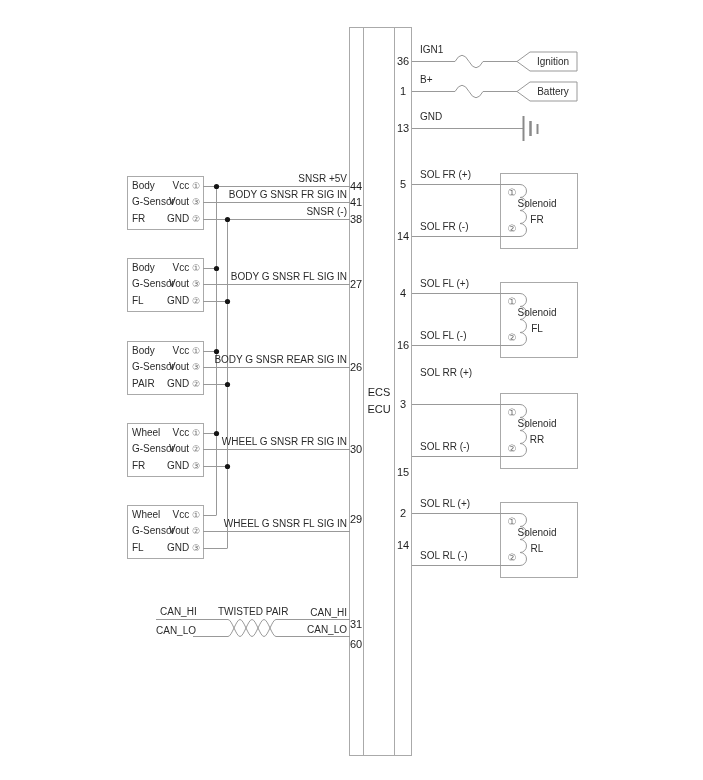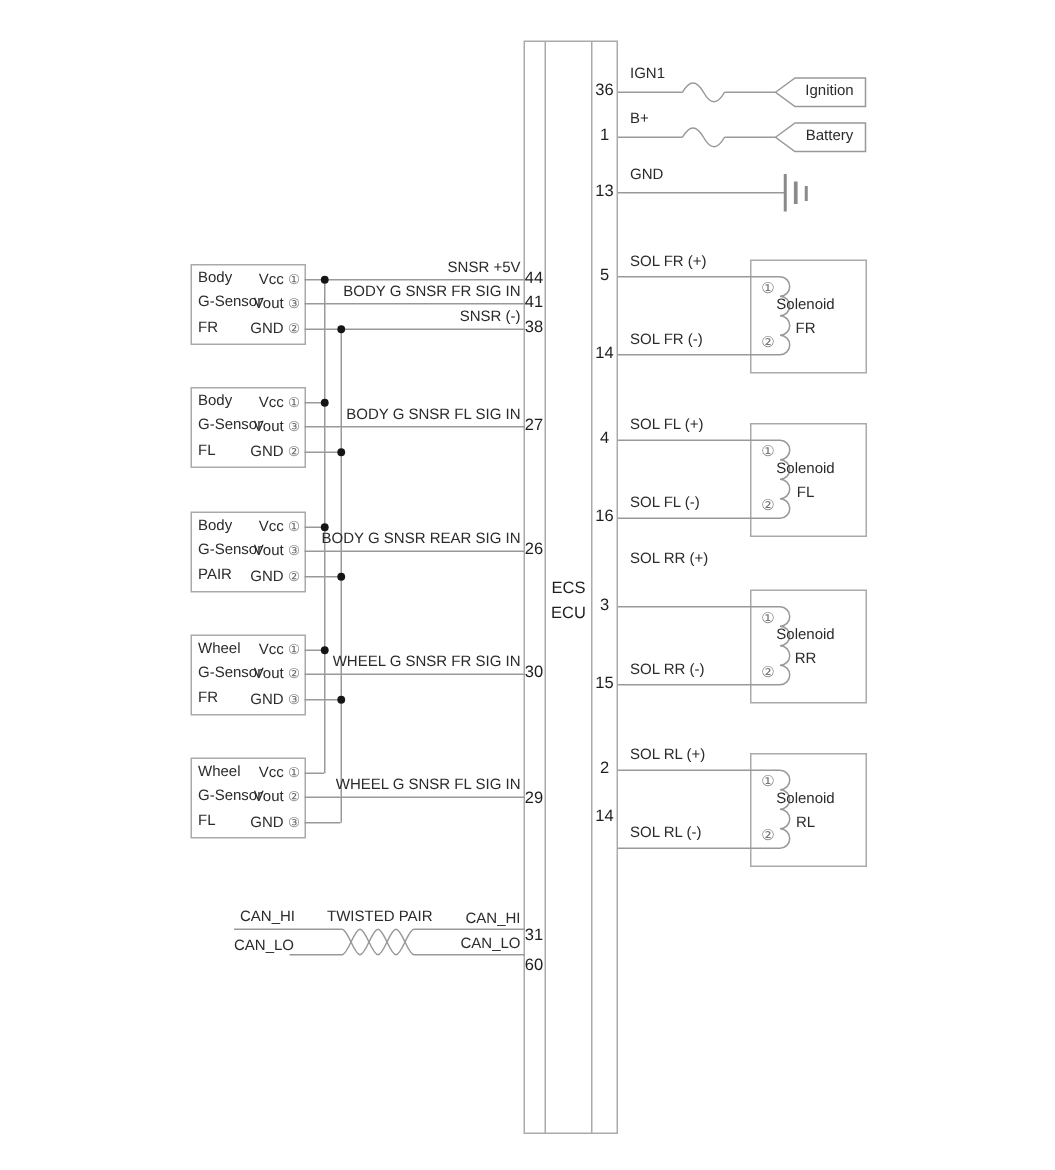--- a/index.html
+++ b/index.html
@@ -163,21 +163,21 @@
   </div>
 
   <div>
     <span class="t nm" style="top:510px">Wheel</span>
     <span class="t nm" style="top:526px">G-Sensor</span>
     <span class="t nm" style="top:543px">FL</span>
     <span class="t pl" style="top:510px"><span>Vcc</span> <span class="term">①</span></span>
     <span class="t pl" style="top:526px"><span>Vout</span> <span class="term">②</span></span>
     <span class="t pl" style="top:543px"><span>GND</span> <span class="term">③</span></span>
     <span class="t ra" style="top:519px">WHEEL G SNSR FL SIG IN</span>
-    <span class="pin" style="top:533px">29</span>
+    <span class="pin" style="top:519px">29</span>
   </div>
 
   <div>
     <span class="t la" style="top:170px">SOL FR (+)</span>
     <span class="t la" style="top:222px">SOL FR (-)</span>
     <span class="pin pinR" style="top:184px">5</span>
     <span class="pin pinR" style="top:236px">14</span>
     <span class="solterm" style="top:192px">①</span>
     <span class="solterm" style="top:228px">②</span>
     <span class="solname" style="top:198px">Solenoid</span>
@@ -192,21 +192,21 @@
     <span class="solterm" style="top:301px">①</span>
     <span class="solterm" style="top:337px">②</span>
     <span class="solname" style="top:307px">Solenoid</span>
     <span class="solname" style="top:323px">FL</span>
   </div>
 
   <div>
     <span class="t la" style="top:368px">SOL RR (+)</span>
     <span class="t la" style="top:442px">SOL RR (-)</span>
     <span class="pin pinR" style="top:404px">3</span>
-    <span class="pin pinR" style="top:456px">15</span>
+    <span class="pin pinR" style="top:472px">15</span>
     <span class="solterm" style="top:412px">①</span>
     <span class="solterm" style="top:448px">②</span>
     <span class="solname" style="top:418px">Solenoid</span>
     <span class="solname" style="top:434px">RR</span>
   </div>
 
   <div>
     <span class="t la" style="top:499px">SOL RL (+)</span>
     <span class="t la" style="top:551px">SOL RL (-)</span>
     <span class="pin pinR" style="top:513px">2</span>

